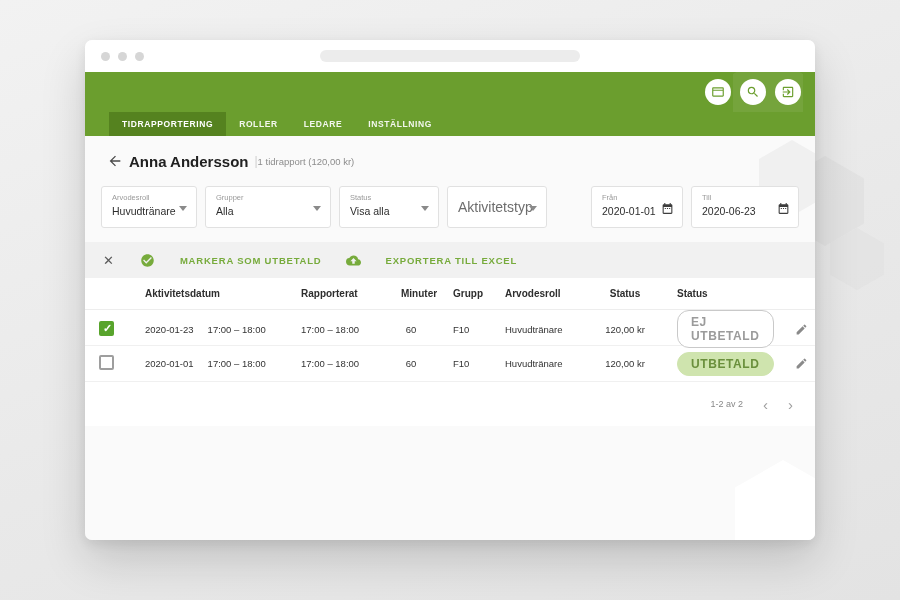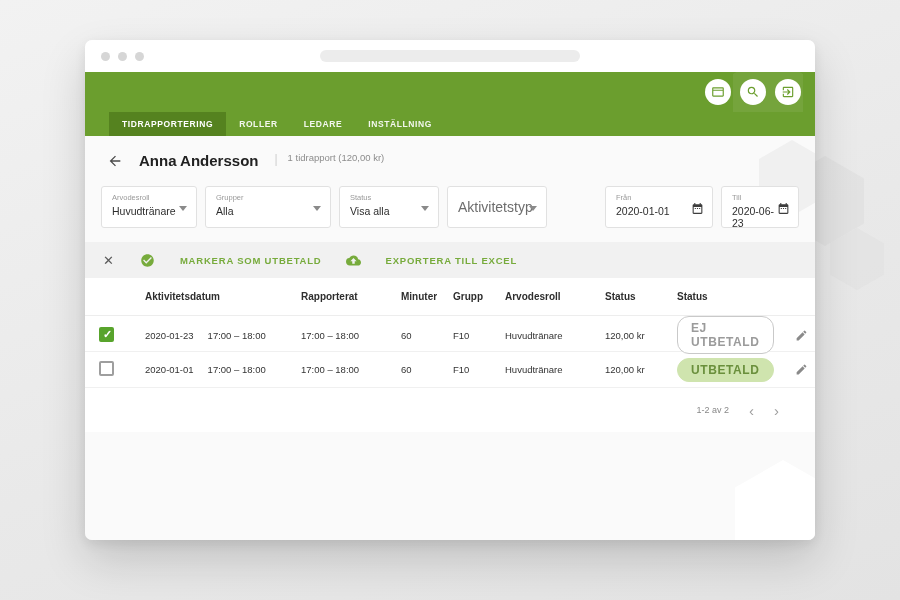--- a/index.html
+++ b/index.html
@@ -29,21 +29,21 @@
 
   .tabsbar { height:24px; background:#6b9e2e; display:flex; padding-left:24px; align-items:stretch; }
   .tab { display:flex; align-items:center; padding:0 13px; color:rgba(255,255,255,.92);
          font-size:8.5px; font-weight:bold; letter-spacing:.6px; cursor:pointer; }
   .tab.active { background:#55821f; color:#fff; }
 
   .content { height:404px; background:#fafafa; border-radius:0 0 7px 7px; position:relative; overflow:hidden; }
   .hex-content-top { width:66px; height:76px; right:-10px; top:4px; background:#f0f0f0; }
   .hex-content-bot { width:96px; height:110px; right:-16px; bottom:-30px; background:#fff; }
 
-  .titlerow { display:flex; padding:16px 12px 12px 22px; gap:10px; }
+  .titlerow { display:flex; align-items:center; padding:16px 12px 12px 22px; }
   .back { width:18px; height:18px; cursor:pointer; display:flex; align-items:center; }
   .back svg { width:16px; height:16px; fill:#4a4a4a; }
   .pagetitle { font-size:15px; font-weight:bold; color:#212121; margin-left:4px; }
   .tdiv { color:#cfcfcf; font-size:12px; margin-left:6px; }
   .subtitle { font-size:9.5px; color:#8c8c8c; }
 
   .filters { display:flex; gap:8px; padding:4px 16px 0 16px; align-items:stretch; }
   .fbox { background:#fff; border:1px solid #e1e1e1; border-radius:3px; height:42px;
           padding:6px 22px 6px 10px; position:relative; cursor:pointer; }
   .fbox .flabel { font-size:7.5px; color:#9a9a9a; display:block; }
@@ -51,50 +51,50 @@
   .fbox.placeholder { display:flex; align-items:center; }
   .fbox.placeholder .fvalue { font-size:14px; color:#6d6d6d; margin-top:0; }
   .caret { position:absolute; right:9px; top:19px; width:0; height:0;
            border-left:4px solid transparent; border-right:4px solid transparent; border-top:5px solid #8a8a8a; }
   .calicon { position:absolute; right:8px; top:14px; width:13px; height:13px; }
   .calicon svg { width:13px; height:13px; fill:#3d3d3d; }
   .f-arvodesroll { width:96px; }
   .f-grupper { width:126px; }
   .f-status { width:100px; }
   .f-typ { width:100px; }
-  .f-fran { width:108px; margin-left:auto; }
-  .f-till { width:78px; }
+  .f-fran { width:92px; margin-left:auto; }
+  .f-till { width:108px; }
 
   .toolbar { margin-top:14px; height:36px; background:#f1f1f1; display:flex; align-items:center;
              padding:0 18px; gap:24px; }
   .closex { font-size:13px; color:#5a5a5a; cursor:pointer; margin-right:2px; }
   .action { display:flex; align-items:center; gap:25px; cursor:pointer; }
   .action svg { width:15px; height:15px; fill:#77ab3c; }
   .action span { font-size:9.5px; font-weight:bold; letter-spacing:.8px; color:#77ab3c; }
 
   .table { background:#fff; }
   .tgrid { display:grid; grid-template-columns:46px 156px 100px 52px 52px 100px 72px 1fr 34px;
            align-items:center; padding:0 14px; }
-  .thead { height:38px; border-bottom:1px solid #ededed; }
+  .thead { height:32px; border-bottom:1px solid #ededed; }
   .thead div { font-size:10px; font-weight:bold; color:#2e2e2e; }
   .trow { height:36px; border-bottom:1px solid #f0f0f0; font-size:9.5px; color:#333; }
-  .num { text-align:left; padding-right:32px; }
+  .num { text-align:center; padding-right:32px; }
   .c-date .time { margin-left:14px; }
   .checkbox { width:15px; height:15px; border:2px solid #9e9e9e; border-radius:2px; display:inline-block;
               cursor:pointer; position:relative; background:#fff; }
   .checkbox.checked { background:#58a42c; border-color:#58a42c; }
   .checkbox.checked::after { content:"✓"; position:absolute; left:2px; top:-1px; color:#fff; font-size:11px; font-weight:bold; }
   .pill { display:inline-block; padding:4px 13px; border-radius:12px; font-size:12px; font-weight:bold;
           letter-spacing:.6px; border:1px solid #c9c9c9; color:#9b9b9b; background:#fff; }
   .pill.paid { background:#cfe4ae; border-color:#cfe4ae; color:#6a8f3c; }
   .edit { cursor:pointer; display:flex; justify-content:flex-end; }
   .edit svg { width:13px; height:13px; fill:#8a8a8a; }
 
   .pagination { height:44px; display:flex; align-items:center; justify-content:flex-end;
-                gap:20px; padding-right:36px; background:#fff; }
+                gap:20px; padding-right:22px; background:#fff; }
   .pagetext { font-size:9px; color:#888; }
   .chev { font-size:15px; color:#9e9e9e; cursor:pointer; line-height:1; }
 </style>
 </head>
 <body>
 
 <div class="hex hex-page"></div>
 <div class="hex hex-page2"></div>
 
 <div class="window">

